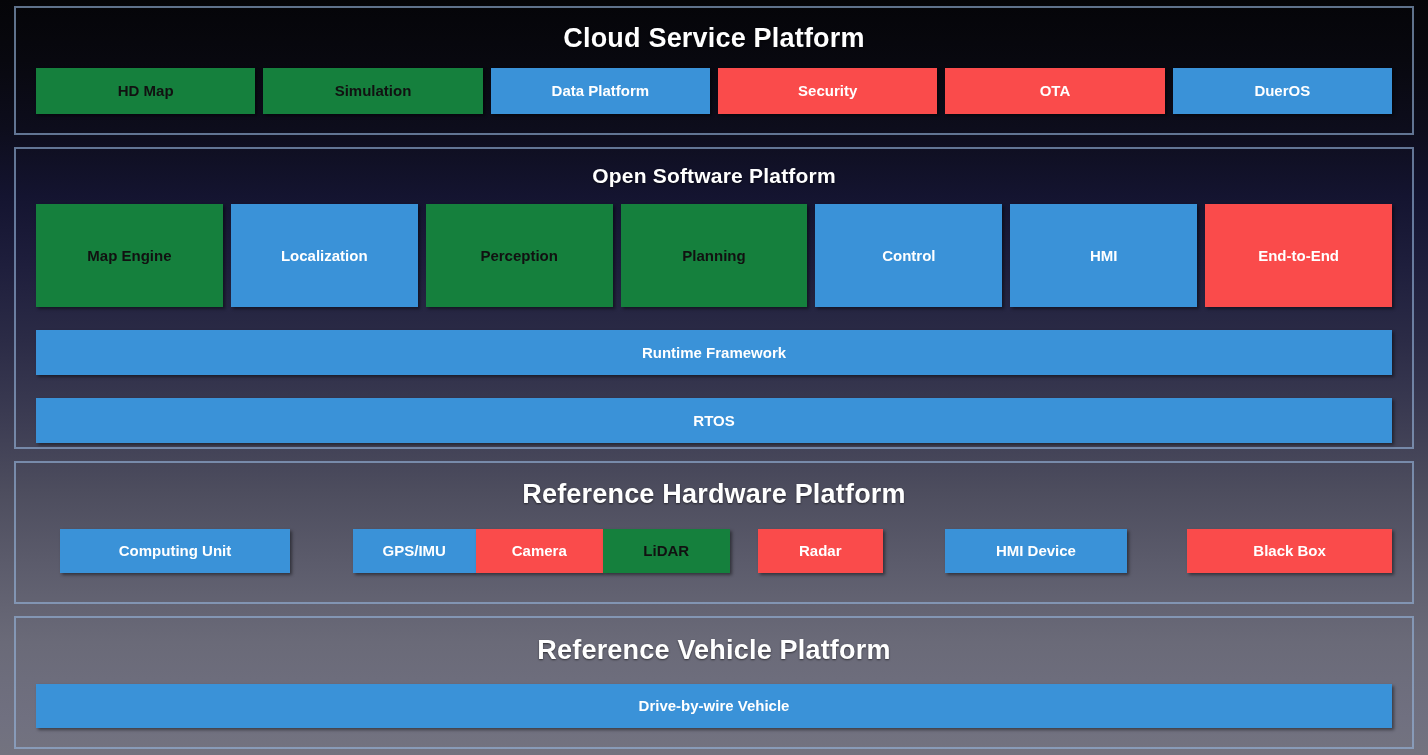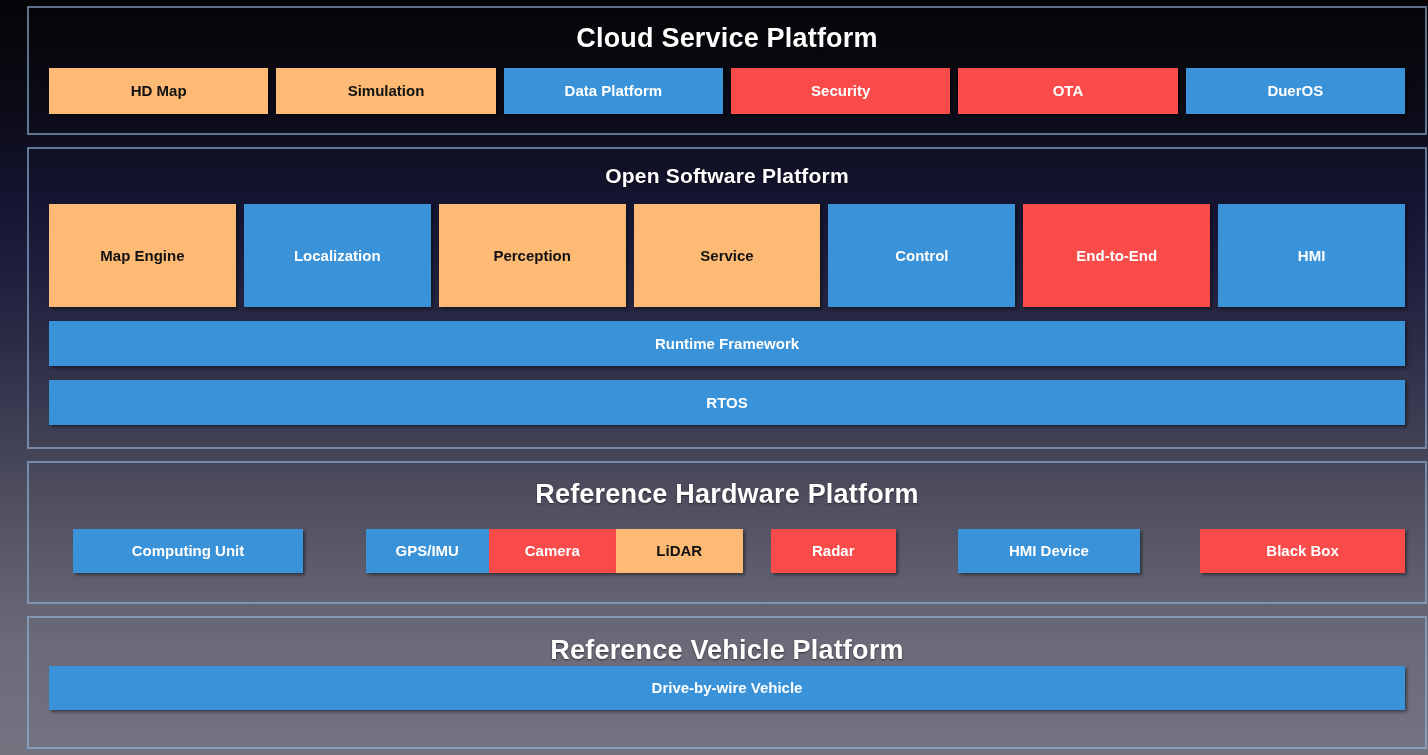--- a/index.html
+++ b/index.html
@@ -23,21 +23,21 @@
         #4d4d5e 65%,
         #5c5c6c 75%,
         #6a6a78 85%,
         #707080 95%,
         #73737f 100%);
     position: relative;
   }
 
   #stack {
     position: absolute;
-    left: 27px;
+    left: 14px;
     top: 6px;
     width: 1400px;
     height: 743px;
     display: flex;
     flex-direction: column;
   }
 
   .layer {
     border: 2px solid rgba(150,180,220,0.62);
     position: relative;
@@ -78,21 +78,21 @@
     display: flex;
     gap: 8px;
     margin-top: 16px;
   }
   #software-row .block {
     flex: 1 1 0;
     height: 103px;
   }
   .fullbar {
     height: 45px;
-    margin-top: 14px;
+    margin-top: 23px;
   }
 
   
   #layer-hardware {
     height: 143px;
     margin-bottom: 12px;
   }
   #layer-hardware .layer-title { font-size: 27px; padding-top: 16px; }
   #hardware-row {
     display: flex;
@@ -103,34 +103,35 @@
   }
   #sensor-group { display: flex; }
 
   
   #layer-vehicle {
     height: 133px;
   }
   #layer-vehicle .layer-title { font-size: 27px; padding-top: 17px; }
   #vehicle-bar {
     height: 44px;
+    margin-top: 18px;
   }
 
   
   .block {
     display: flex;
     align-items: center;
     justify-content: center;
     font-size: 15px;
     font-weight: bold;
     text-align: center;
     box-shadow: 2px 2px 3px rgba(0,0,0,0.45);
     line-height: 1.15;
   }
-  .block.yellow { background: #fdba74; color: #111111; }
+  .block.yellow { background: #15803d; color: #111111; }
   .block.blue   { background: #3A92D8; color: #ffffff; }
   .block.red    { background: #FA4B4B; color: #ffffff; }
 </style>
 </head>
 <body>
 
 <div id="stack">
 
   <section class="layer" id="layer-cloud">
     <div class="layer-title">Cloud Service Platform</div>
@@ -143,24 +144,24 @@
       <div class="block blue">DuerOS</div>
     </div>
   </section>
 
   <section class="layer" id="layer-software">
     <div class="layer-title">Open Software Platform</div>
     <div id="software-row">
       <div class="block yellow">Map Engine</div>
       <div class="block blue">Localization</div>
       <div class="block yellow">Perception</div>
-      <div class="block yellow">Service</div>
+      <div class="block yellow">Planning</div>
       <div class="block blue">Control</div>
+      <div class="block blue">HMI</div>
       <div class="block red">End-to-End</div>
-      <div class="block blue">HMI</div>
     </div>
     <div class="block blue fullbar">Runtime Framework</div>
     <div class="block blue fullbar">RTOS</div>
   </section>
 
   <section class="layer" id="layer-hardware">
     <div class="layer-title">Reference Hardware Platform</div>
     <div id="hardware-row">
       <div class="block blue" style="width:238px;height:44px;">Computing Unit</div>
       <div style="width:65px;"></div>

